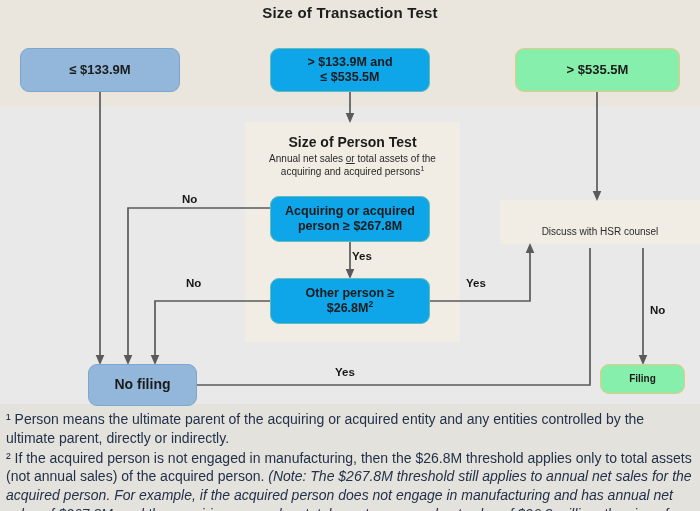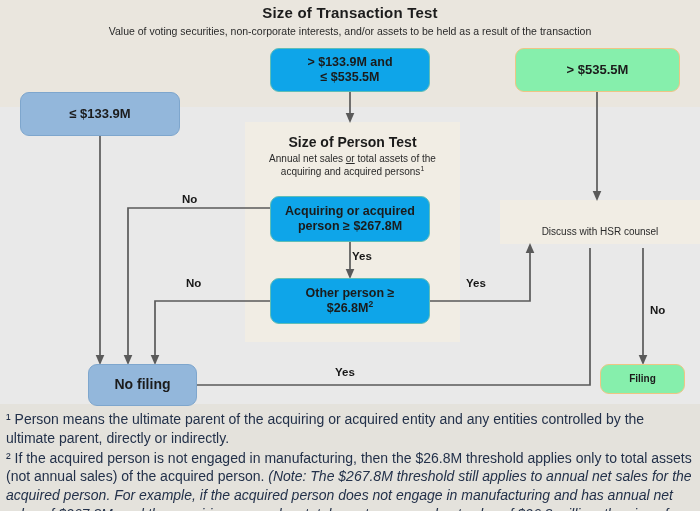--- a/index.html
+++ b/index.html
@@ -49,21 +49,21 @@
   .node{
     position:absolute;display:flex;align-items:center;justify-content:center;
     text-align:center;border-radius:9px;
     font-size:13px;font-weight:bold;color:#1b1b1b;
     line-height:1.22;box-sizing:border-box;padding:2px 4px;
   }
   .node.blue{background:#93b7db;border:1px solid #7ea6cd;}
   .node.teal{background:#0ea5e9;border:1px solid #5fbdb6;}
   .node.orange{background:#86efac;border:1px solid #eec584;}
 
-  .n-le1339 {left:20px;  top:48px;  width:160px;height:44px;margin-top:44px;}
+  .n-le1339 {left:20px;  top:48px;  width:160px;height:44px;}
   .n-between{left:270px; top:48px;  width:160px;height:44px;font-size:12.5px;}
   .n-gt5355 {left:515px; top:48px;  width:165px;height:44px;}
   .n-acq    {left:270px; top:196px; width:160px;height:46px;font-size:12.5px;}
   .n-other  {left:270px; top:278px; width:160px;height:46px;font-size:12.5px;}
   .n-nofile {left:88px;  top:364px; width:109px; height:42px;font-size:14px;}
   .n-filing {left:600px; top:364px; width:85px; height:30px;font-size:10px;}
 
   
   .p-title{
     position:absolute;text-align:center;font-weight:bold;color:#1b1b1b;
@@ -134,21 +134,20 @@
     <path class="ln" d="M270,301 L155,301 L155,360" marker-end="url(#ah)"></path>
 
     <path class="ln" d="M430,301 L530,301 L530,248" marker-end="url(#ah)"></path>
 
     <path class="ln" d="M590,248 L590,385 L188,385" marker-end="url(#ah)"></path>
 
     <path class="ln" d="M643,248 L643,360" marker-end="url(#ah)"></path>
   </svg>
 
   <div class="h-title">Size of Transaction Test</div>
-  <div class="h-sub">Value of voting securities, non-corporate interests, and/or assets to be held as a result of the transaction</div>
 
   <div class="node blue n-le1339">≤ $133.9M</div>
 
   <div class="node teal n-between">
     <span>
       <span>&gt; $133.9M and</span><br>
       <span>≤ $535.5M</span>
     </span>
   </div>
 

